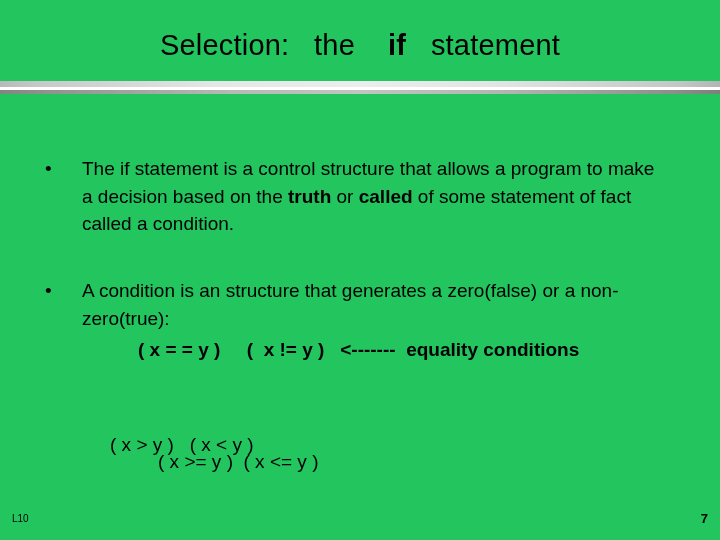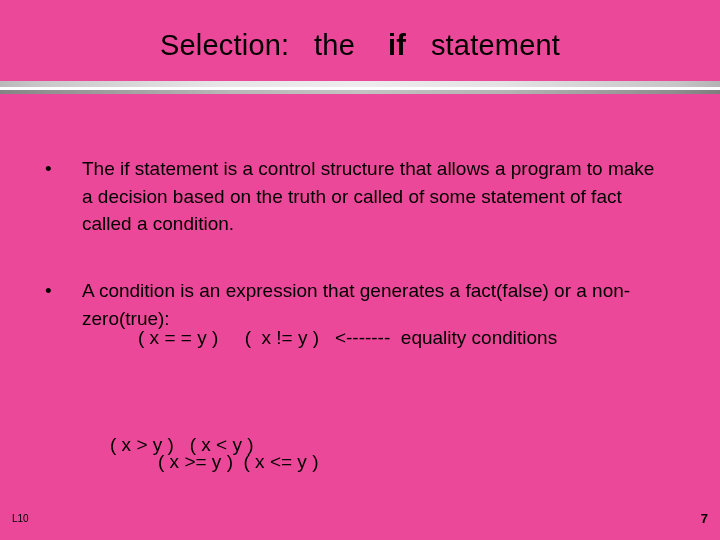--- a/index.html
+++ b/index.html
@@ -15,21 +15,21 @@
     overflow: hidden;
     position: relative;
   }
 
   #slide {
     position: absolute;
     left: 0;
     top: 0;
     width: 720px;
     height: 540px;
-    background: #ec4899;
+    background: #22c55e;
   }
 
   
   #title-block {
     position: absolute;
     left: 0;
     top: 28px;
     width: 720px;
     text-align: center;
   }
@@ -104,35 +104,35 @@
     text-align: left;
   }
   .bullet .btext {
     display: block;
     margin-left: 37px;
     font-size: 19px;
     line-height: 27.5px;
     color: #000000;
   }
   .bullet .btext b {
-    font-weight: normal;
+    font-weight: bold;
   }
 
   #bullet-1 { left: 45px; top: 155px; width: 615px; }
   #bullet-2 { left: 45px; top: 277px; width: 615px; }
 
   .codeline {
     position: absolute;
     font-size: 19px;
     line-height: 27px;
     white-space: pre;
     color: #000000;
   }
 
-  #eq-line    { left: 138px; top: 324px; }
+  #eq-line    { left: 138px; top: 336px; font-weight: bold; }
   #rel-line-1 { left: 110px; top: 421px; margin-top: 10px; }
   #rel-line-2 { left: 110px; top: 448px; margin-left: 48px; }
   #rel-note   { left: 366px; top: 421px; }
 
   
   #footer-left {
     position: absolute;
     left: 12px;
     top: 512px;
     font-size: 10px;
@@ -167,21 +167,21 @@
 
   <div id="body-area">
 
     <div class="bullet" id="bullet-1">
       <span class="dot">•</span>
       <span class="btext"><span>The if statement is a control structure that allows a program to make a decision based on the </span><b>truth</b><span> or </span><b>called</b><span> of some statement of fact called a condition.</span></span>
     </div>
 
     <div class="bullet" id="bullet-2">
       <span class="dot">•</span>
-      <span class="btext">A condition is an expression that generates a fact(false) or a non-zero(true):</span>
+      <span class="btext">A condition is an structure that generates a zero(false) or a non-zero(true):</span>
     </div>
 
     <div class="codeline" id="eq-line">( x = = y )     (  x != y )   &lt;-------  equality conditions</div>
 
     <div class="codeline" id="rel-line-1">( x &gt; y )   ( x &lt; y )</div>
     <div class="codeline" id="rel-line-2">( x &gt;= y )  ( x &lt;= y )</div>
 
   </div>
 
   <div id="footer-left">L10</div>

